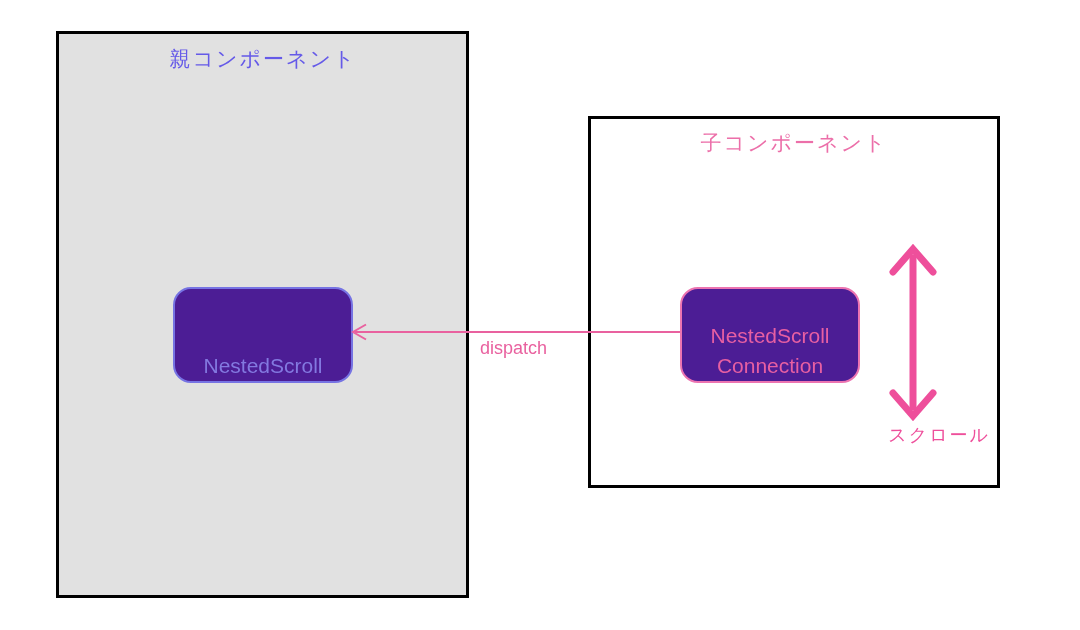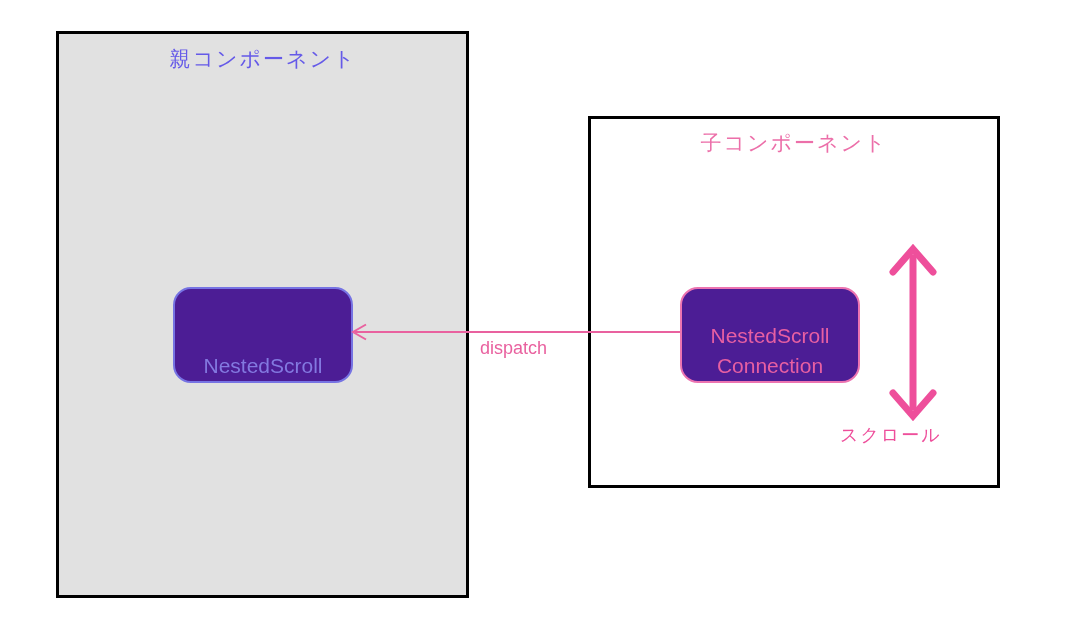--- a/index.html
+++ b/index.html
@@ -89,21 +89,21 @@
     position: absolute;
     font-size: 18px;
   }
   .dispatch-label {
     left: 480px; top: 338px;
     color: var(--pink-arrow, #e9619f);
   }
   .scroll-label {
     left: 840px; top: 423px;
     width: 150px;
-    text-align: left;
+    text-align: right;
     letter-spacing: 2px;
     color: var(--pink-scroll-arrow, #ee4f9b);
   }
 </style>
 </head>
 <body>
 
 <div class="canvas">
 
   <div class="frame parent-frame"></div>

